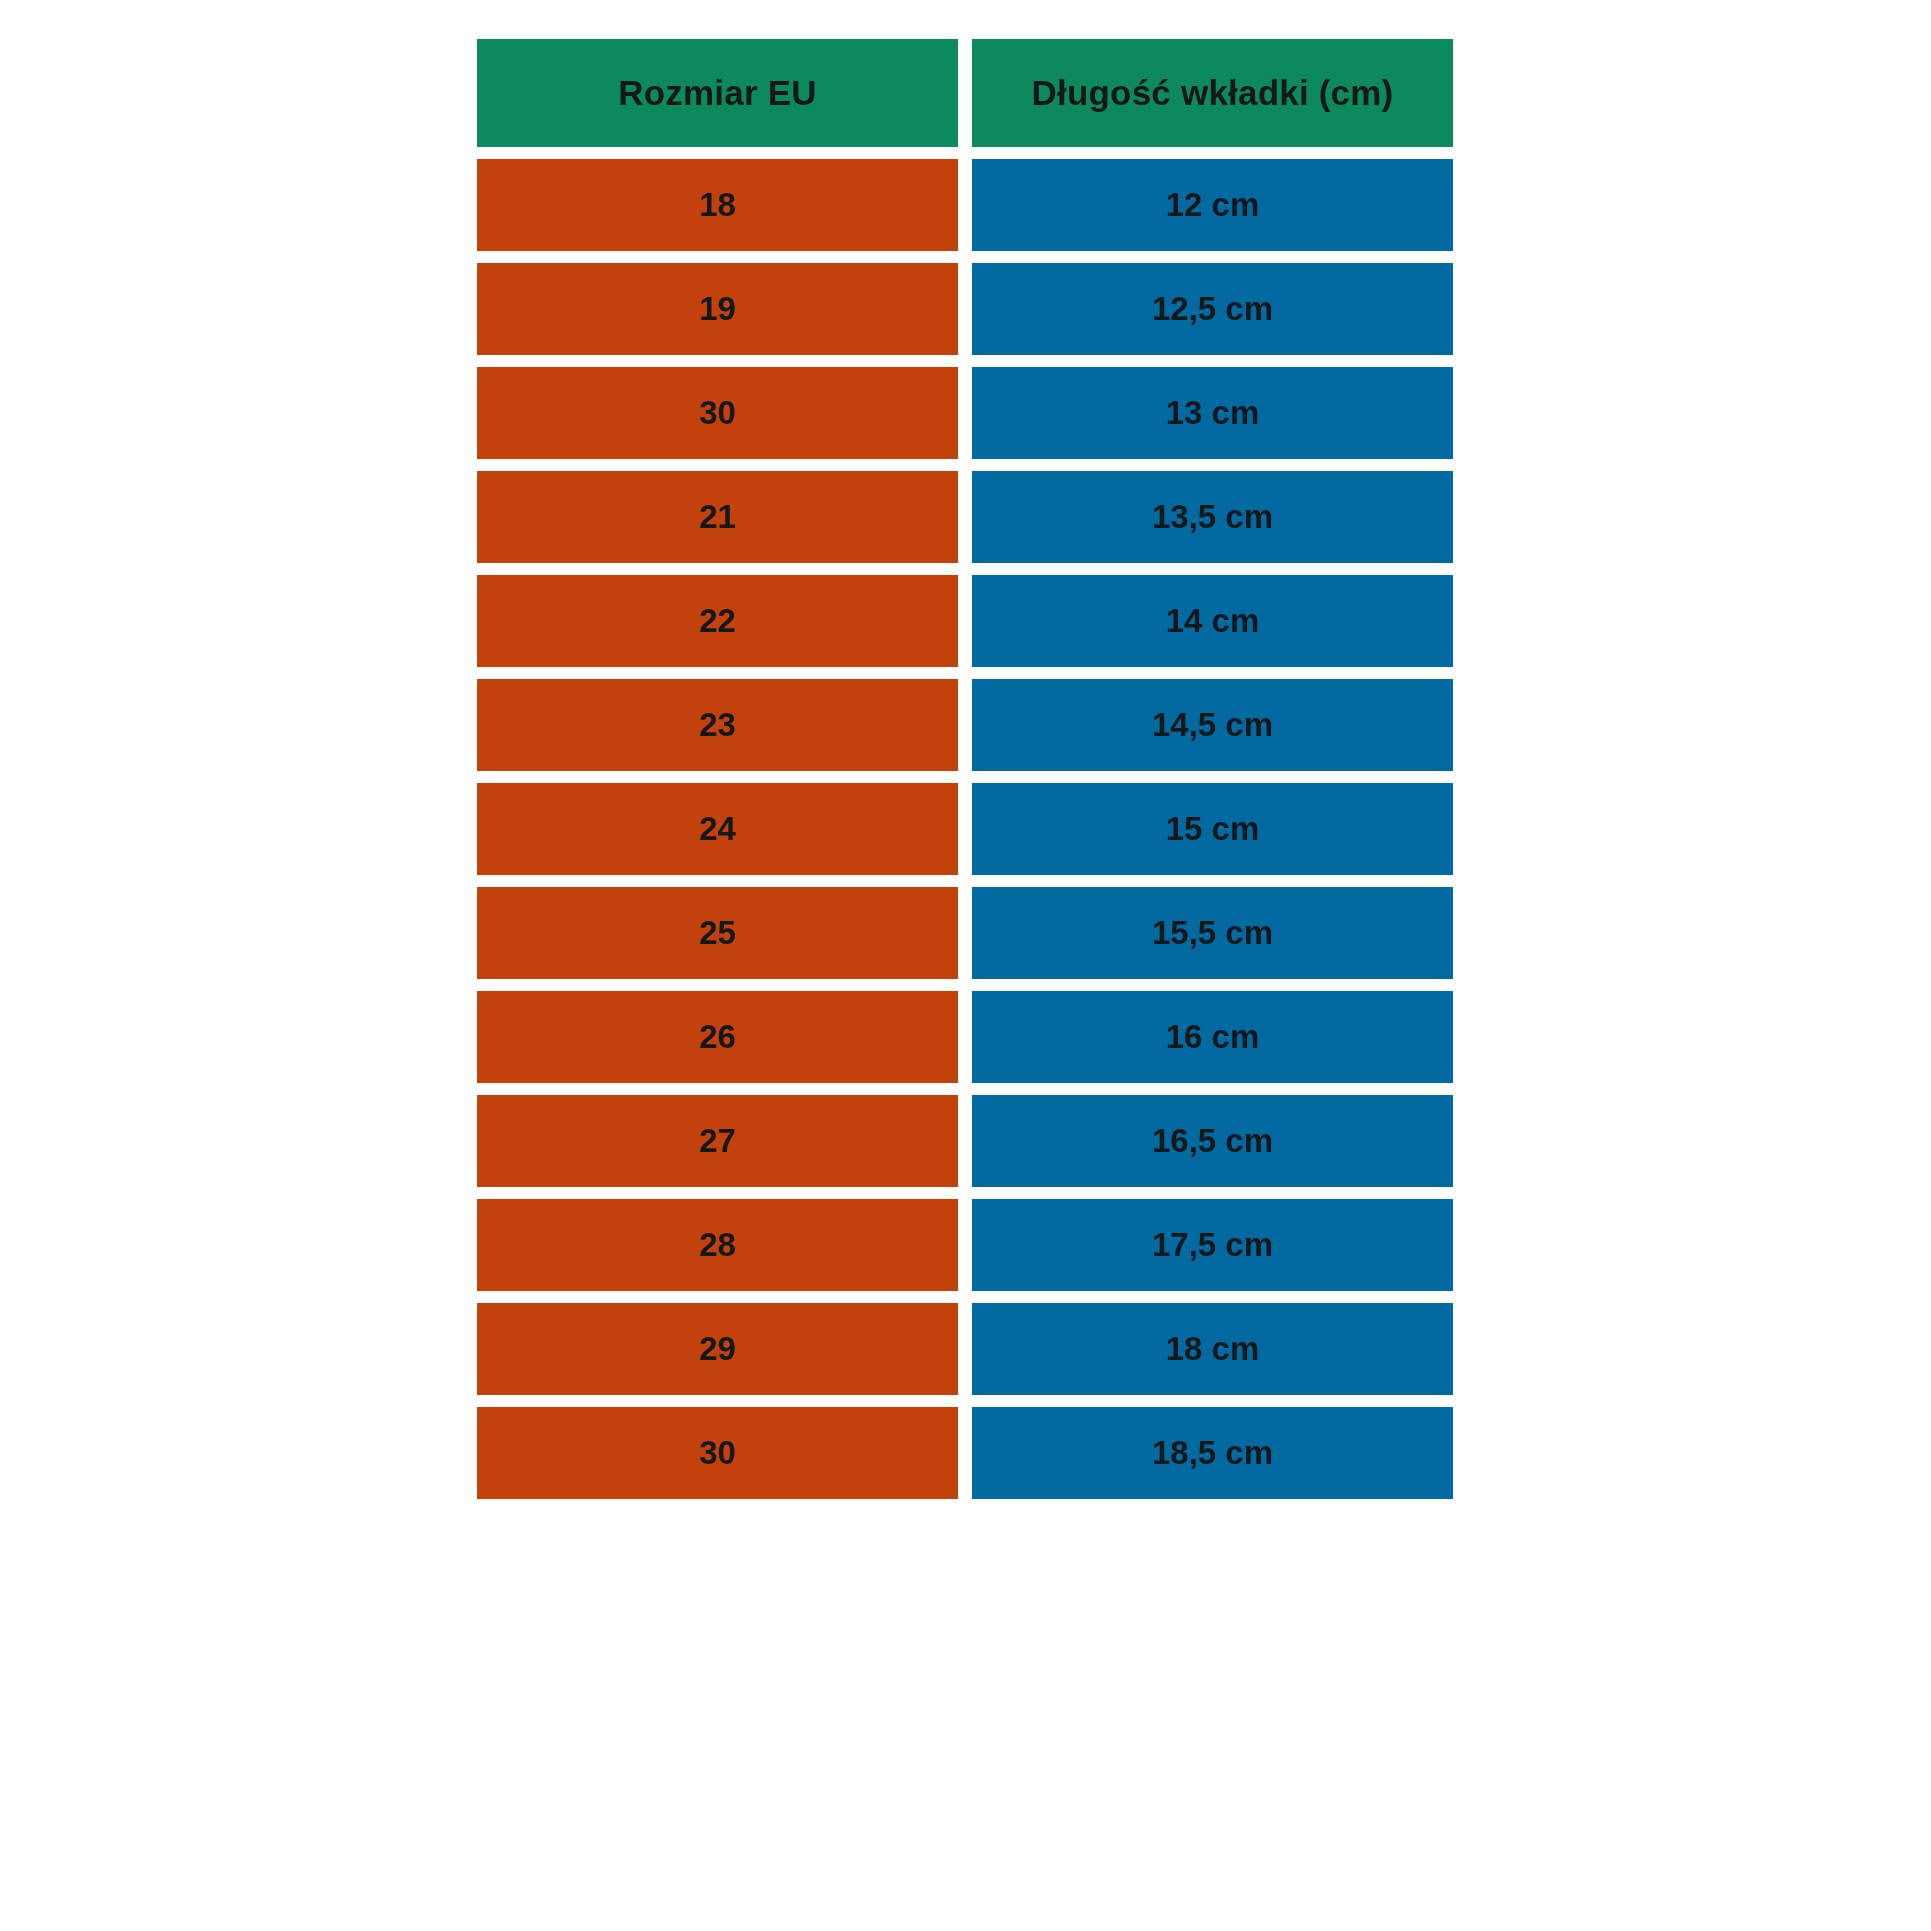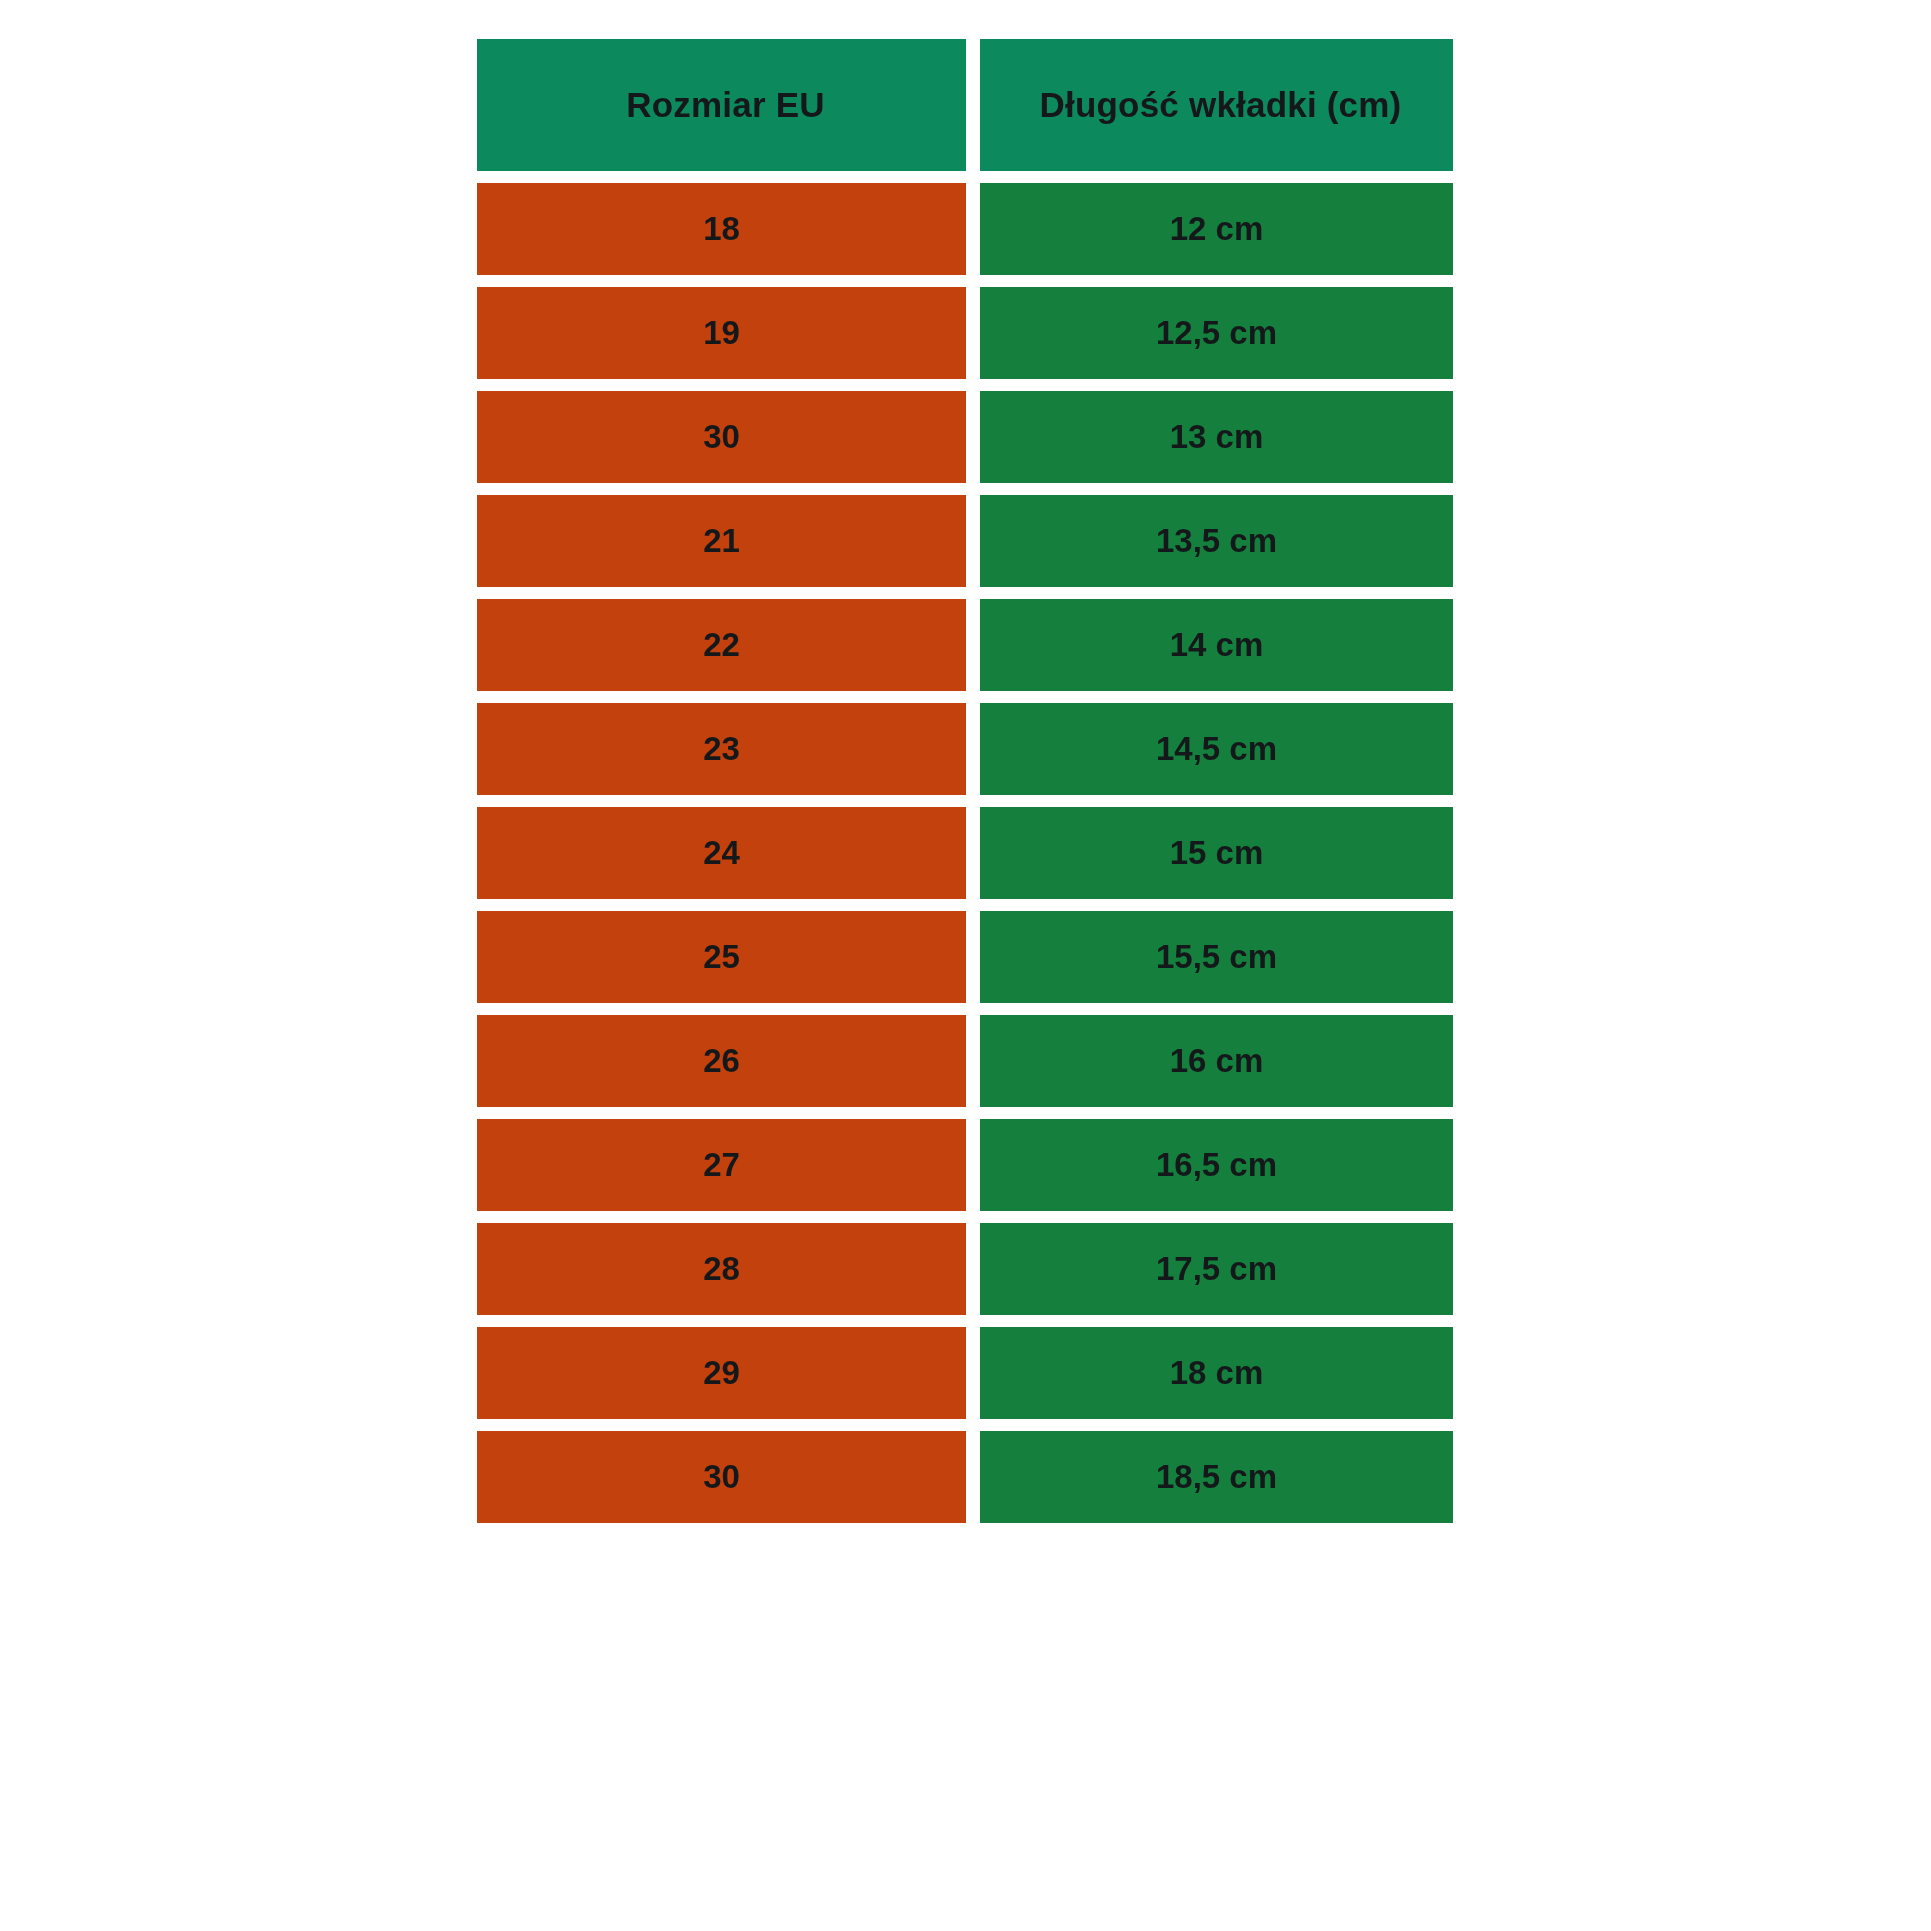--- a/index.html
+++ b/index.html
@@ -31,44 +31,43 @@
   .size-table th,
   .size-table td {
     padding: 0;
     margin: 0;
     text-align: center;
     vertical-align: middle;
     color: #14181a;
   }
 
   .size-table th {
-    height: 132px;
+    height: 108px;
     background: #0d8a5d;
     font-size: 35px;
     font-weight: 700;
     letter-spacing: 0.2px;
-    padding-left: 8px;
   }
 
   .size-table td {
     height: 92px;
     font-size: 33px;
     font-weight: 700;
   }
 
   .col-eu {
     width: 50%;
   }
 
   .cell-eu {
     background: #c2410c;
   }
 
   .cell-len {
-    background: #15803d;
+    background: #0369a1;
   }
 </style>
 </head>
 <body>
 
 <div class="chart-wrap">
   <table class="size-table">
     <thead>
       <tr>
         <th class="col-eu">Rozmiar EU</th>

